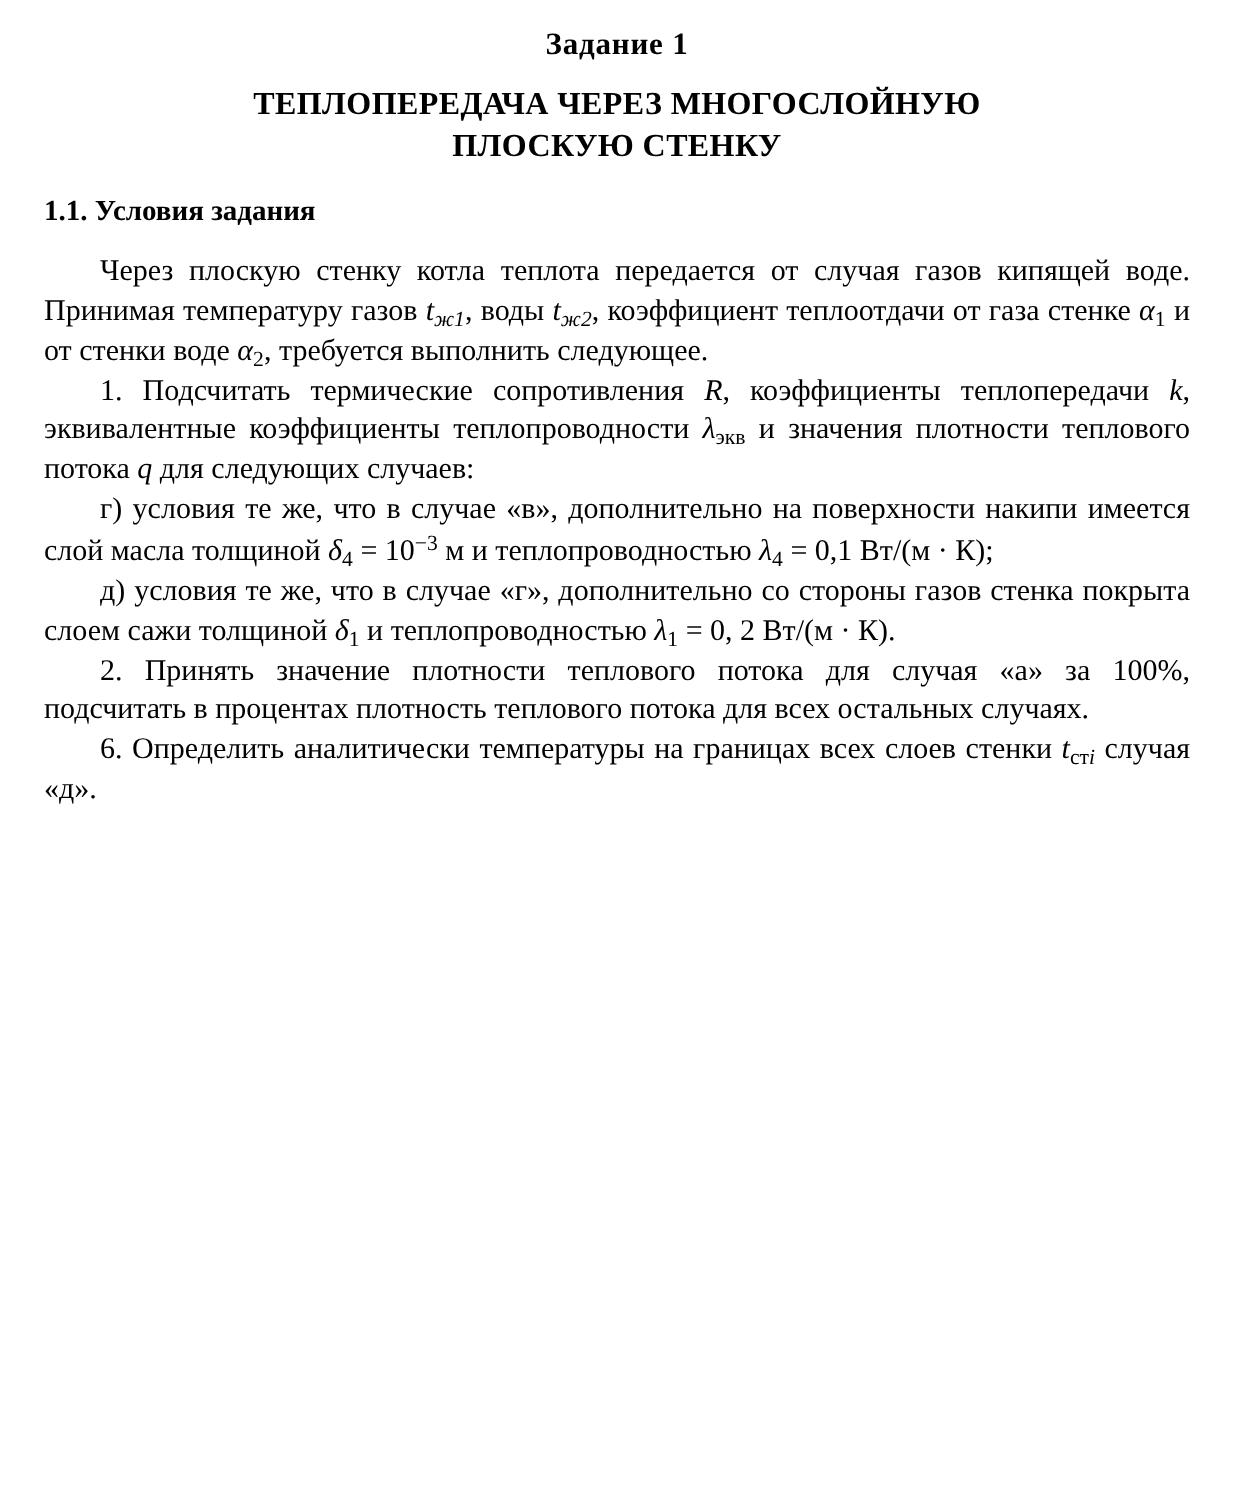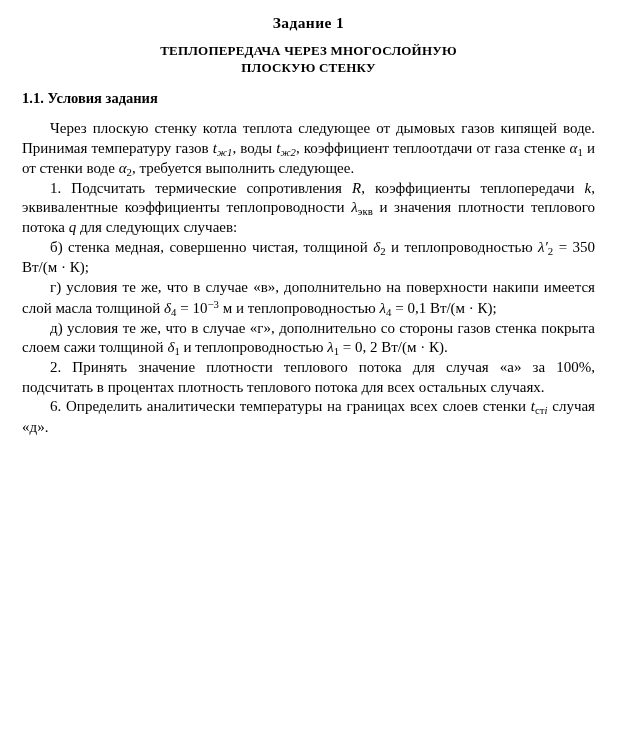--- a/index.html
+++ b/index.html
@@ -23,21 +23,21 @@
   .task-title {
     text-align: center;
     font-weight: bold;
     font-size: 15.5px;
     letter-spacing: 0.4px;
     margin: 4px 0 10px 0;
   }
   .doc-title {
     text-align: center;
     font-weight: bold;
-    font-size: 13px;
+    font-size: 16px;
     line-height: 1.32;
     margin: 0 0 14px 0;
     letter-spacing: 0.2px;
   }
   .section-title {
     text-align: left;
     font-weight: bold;
     font-size: 14.5px;
     margin: 0 0 12px 0;
   }
@@ -75,46 +75,39 @@
   <div class="task-title">Задание  1</div>
 
   <div class="doc-title">
     <span>ТЕПЛОПЕРЕДАЧА ЧЕРЕЗ МНОГОСЛОЙНУЮ</span><br>
     <span>ПЛОСКУЮ СТЕНКУ</span>
   </div>
 
   <div class="section-title">1.1.  Условия задания</div>
 
   <p class="para">
-    <span>Через плоскую стенку котла теплота следующее от дымовых газов кипящей воде. Принимая температуру газов</span>
+    <span>Через плоскую стенку котла теплота передается от случая газов кипящей воде. Принимая температуру газов</span>
     <span class="nb"><span class="it">t</span><span class="sub">ж1</span></span><span>, воды</span>
     <span class="nb"><span class="it">t</span><span class="sub">ж2</span></span><span>, коэффициент теплоотдачи от газа стенке</span>
     <span class="nb"><span class="it">α</span><span class="subr">1</span></span>
     <span>и от стенки воде</span>
     <span class="nb"><span class="it">α</span><span class="subr">2</span></span><span>, требуется выполнить следующее.</span>
   </p>
 
   <p class="para">
     <span>1. Подсчитать термические сопротивления</span>
     <span class="it">R</span><span>, коэффициенты теплопередачи</span>
     <span class="it">k</span><span>, эквивалентные коэффициенты теплопроводности</span>
     <span class="nb"><span class="it">λ</span><span class="subr">экв</span></span>
     <span>и значения плотности теплового потока</span>
     <span class="it">q</span>
     <span>для следующих случаев:</span>
   </p>
 
 
-  <p class="para">
-    <span>б) стенка медная, совершенно чистая, толщиной</span>
-    <span class="nb"><span class="it">δ</span><span class="subr">2</span></span>
-    <span>и теплопроводностью</span>
-    <span class="nb"><span class="it">λ′</span><span class="subr">2</span></span>
-    <span>= 350 Вт/(м · К);</span>
-  </p>
 
 
   <p class="para">
     <span>г) условия те же, что в случае «в», дополнительно на поверхности накипи имеется слой масла толщиной</span>
     <span class="nb"><span class="it">δ</span><span class="subr">4</span></span>
     <span class="nb"><span>= 10</span><span class="sup">−3</span></span>
     <span>м и теплопроводностью</span>
     <span class="nb"><span class="it">λ</span><span class="subr">4</span></span>
     <span>= 0,1 Вт/(м · К);</span>
   </p>

